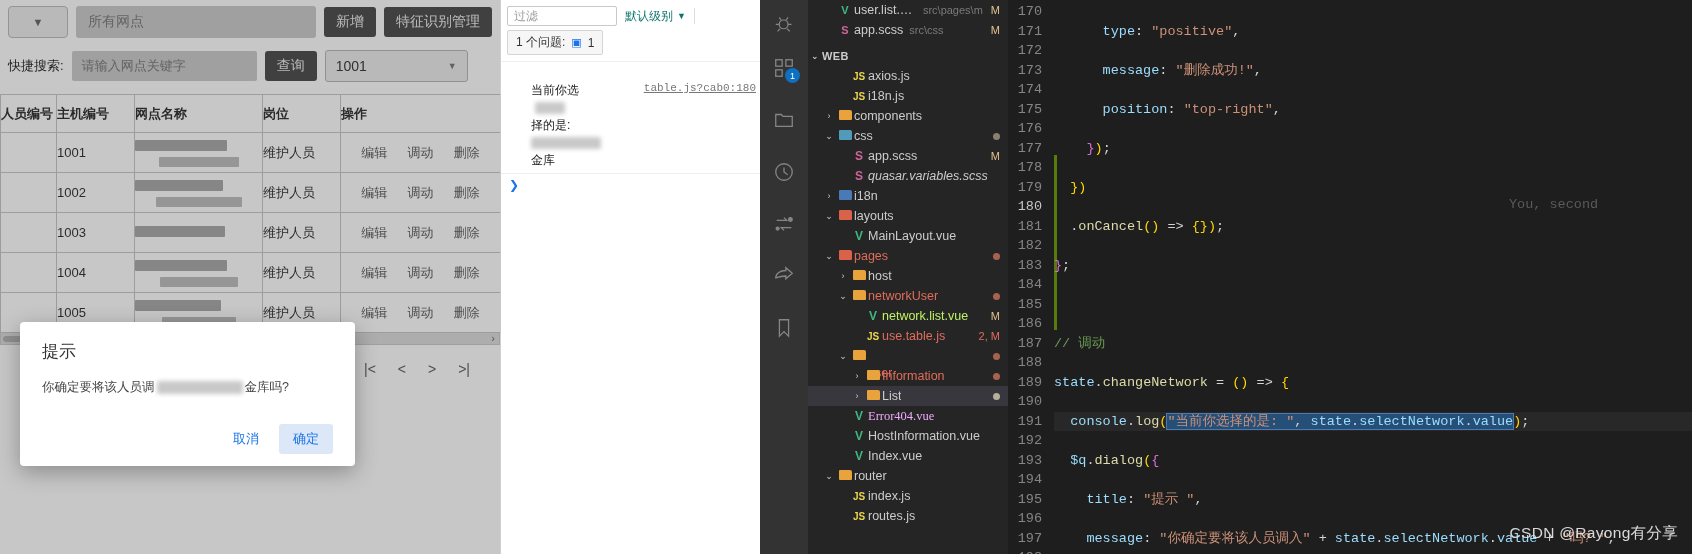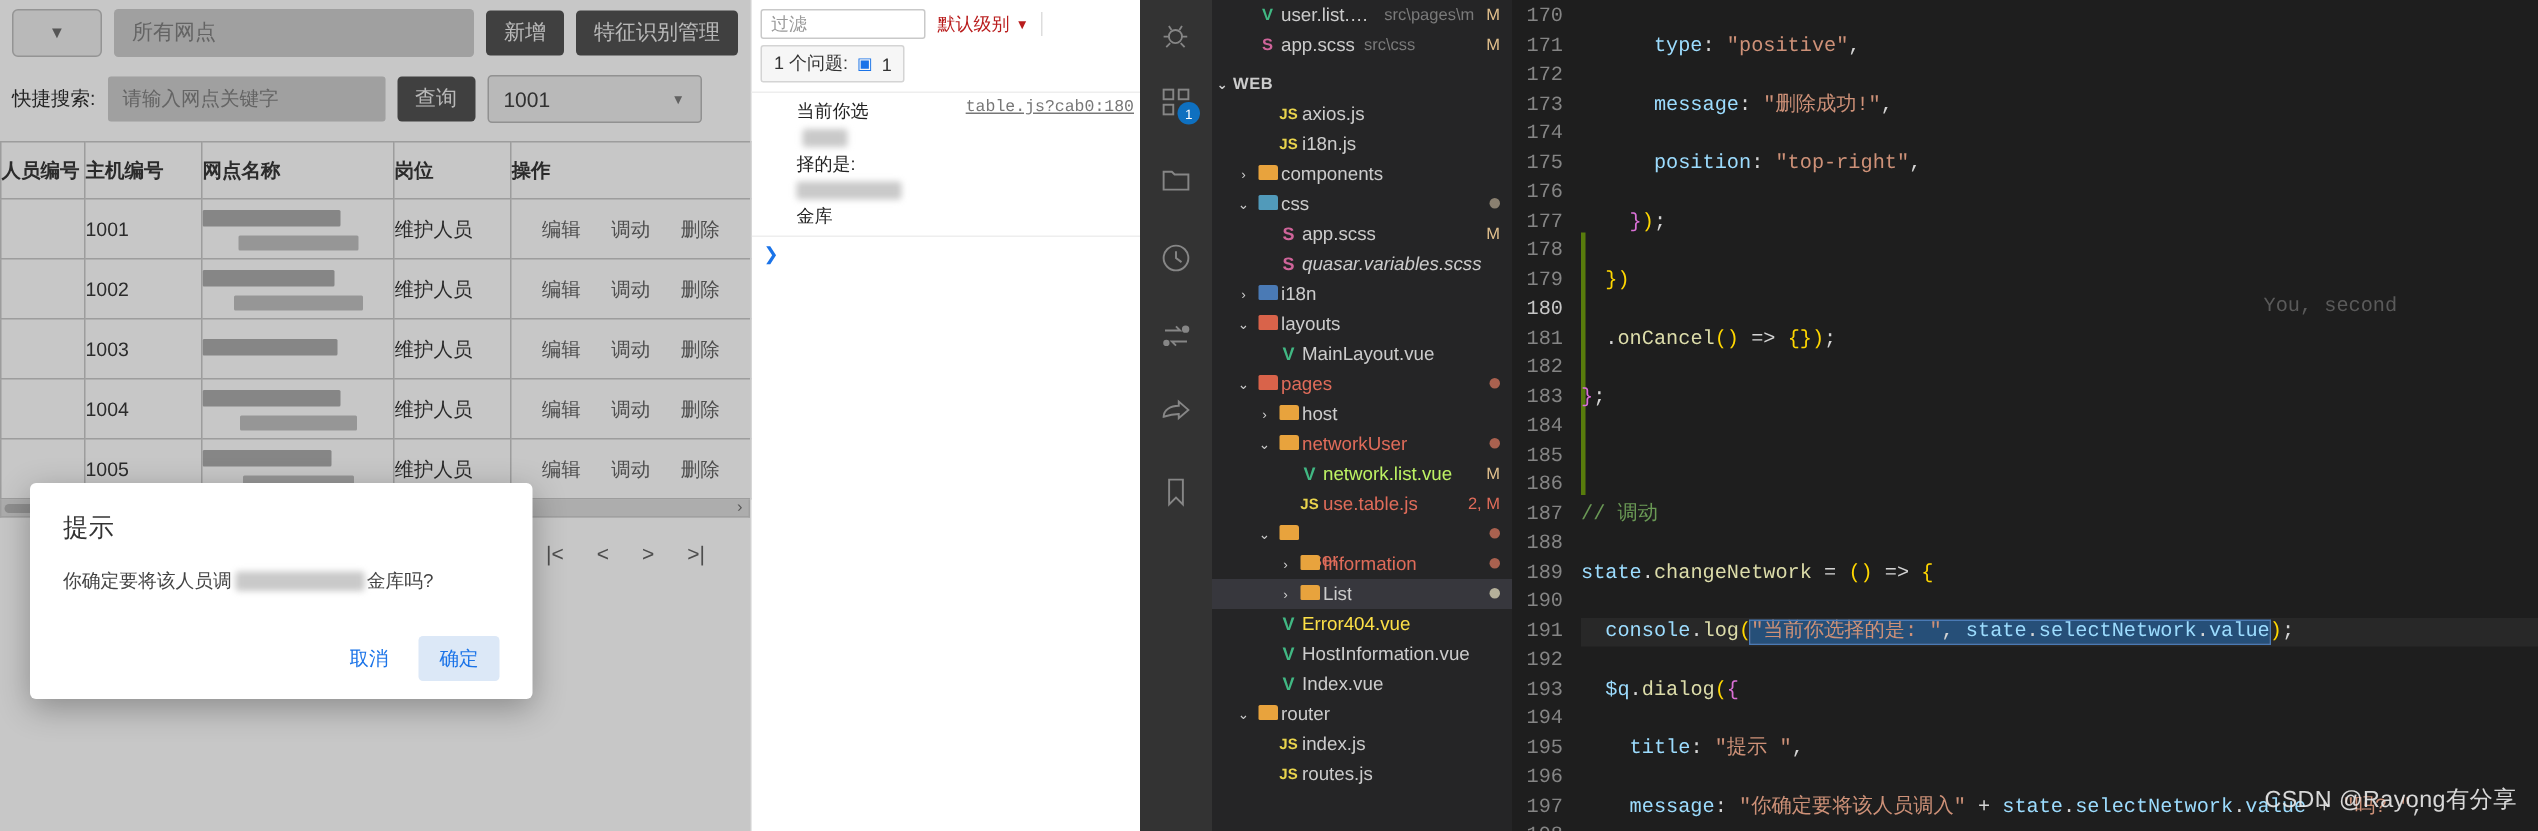--- a/index.html
+++ b/index.html
@@ -72,27 +72,27 @@
   .m-cancel { color:#1a73e8; font-size:13px; padding:6px 12px; cursor:pointer; background:none; border:0; font-family:inherit;}
   .m-ok { color:#1a73e8; font-size:13px; padding:6px 14px; cursor:pointer;
           background:#dce8f7; border:0; border-radius:3px; font-family:inherit; }
 
   
   .devtools { width:260px; flex:0 0 260px; background:#fff; border-left:1px solid #d0d0d0;
               display:flex; flex-direction:column; font-size:12px; color:#333; }
   .dt-bar { display:flex; align-items:center; gap:8px; padding:6px 6px 4px 6px; }
   .dt-filter { width:110px; height:20px; border:1px solid #c9c9c9; border-radius:2px;
                color:#9a9a9a; font-size:12px; padding:0 6px; display:flex; align-items:center; }
-  .dt-level { display:flex; align-items:center; gap:4px; font-size:12px; color:#b91c1c; cursor:pointer;text-align:right;}
+  .dt-level { display:flex; align-items:center; gap:4px; font-size:12px; color:#0f766e; cursor:pointer;text-align:right;}
   .dt-divider { width:1px; height:16px; background:#ddd; }
   .dt-issues { margin:0 6px; border:1px solid #d4d4d4; border-radius:2px; background:#f6f6f6;
                padding:3px 8px; font-size:12px; display:inline-flex; align-items:center; gap:6px; width:fit-content;}
   .issue-ico { color:#1a73e8; font-size:11px; }
   .dt-msgrow { display:flex; justify-content:flex-end; border-top:1px solid #eee;
-               border-bottom:1px solid #eee; margin-top:6px; padding:4px 4px 4px 30px; align-items:flex-start;gap:42px;}
+               border-bottom:1px solid #eee; margin-top:6px; padding:20px 4px 4px 30px; align-items:flex-start;gap:42px;}
   .dt-msg { font-size:12px; line-height:1.45; color:#222; }
   .dt-src { font-family:"Liberation Mono","DejaVu Sans Mono",monospace; font-size:11px; color:#777;
             text-decoration:underline; white-space:nowrap; cursor:pointer; }
   .dt-prompt { color:#1a73e8; font-size:12px; padding:4px 0 0 8px; }
   .blur-sm { display:inline-block; height:12px; background:#c9c9c9; border-radius:2px; filter:blur(2px); vertical-align:middle;}
 
   
   .vscode { flex:1; display:flex; background:#1e1e1e; min-width:0; }
   .activitybar { width:48px; background:#333333; display:flex; flex-direction:column;
                  align-items:center; padding-top:6px; gap:4px; flex:0 0 48px; }
@@ -494,21 +494,21 @@
             <span class="twisty">›</span>
             <span class="ficon"><span class="folder-ico" style="background: rgb(232, 163, 61);"></span></span>
             <span class="ex-name" style="color: rgb(204, 204, 204);">List</span>
             <span class="ex-meta"><span class="dot" style="background: rgb(181, 176, 154);"></span></span>
           </div>
           <div class="ex-row">
             <span class="twisty"></span>
             <span class="twisty"></span>
             <span class="twisty"></span>
             <span class="ficon" style="color: rgb(65, 184, 131); font-size: 12px;">V</span>
-            <span class="ex-name" style="color: #fde047;">Error404.vue</span>
+            <span class="ex-name" style="color: #f0abfc; font-family: Liberation Serif, serif;">Error404.vue</span>
           </div>
           <div class="ex-row">
             <span class="twisty"></span>
             <span class="twisty"></span>
             <span class="twisty"></span>
             <span class="ficon" style="color: rgb(65, 184, 131); font-size: 12px;">V</span>
             <span class="ex-name" style="color: rgb(204, 204, 204);">HostInformation.vue</span>
           </div>
           <div class="ex-row">
             <span class="twisty"></span>

